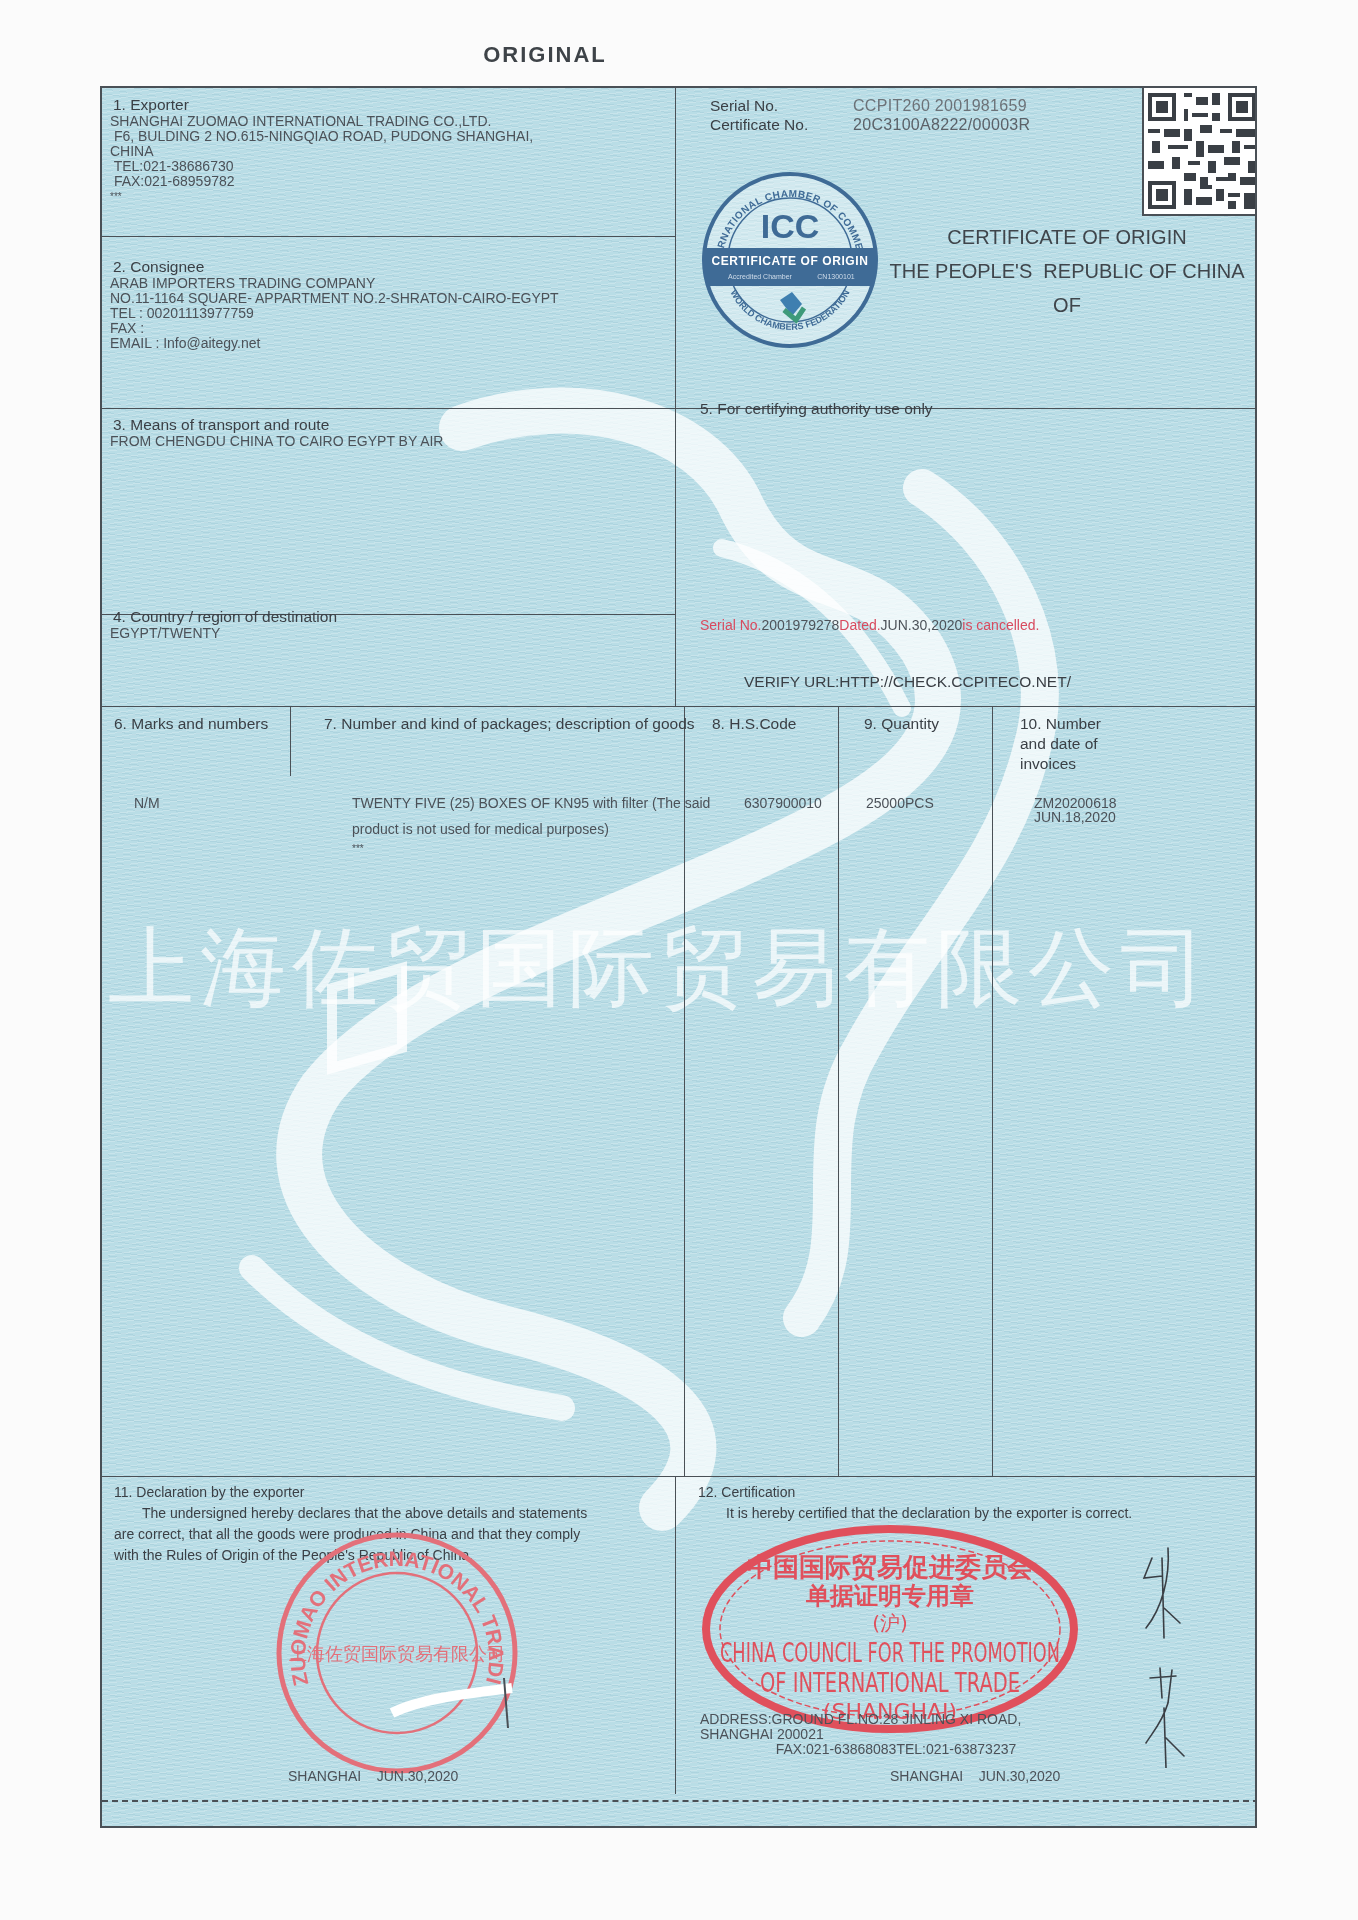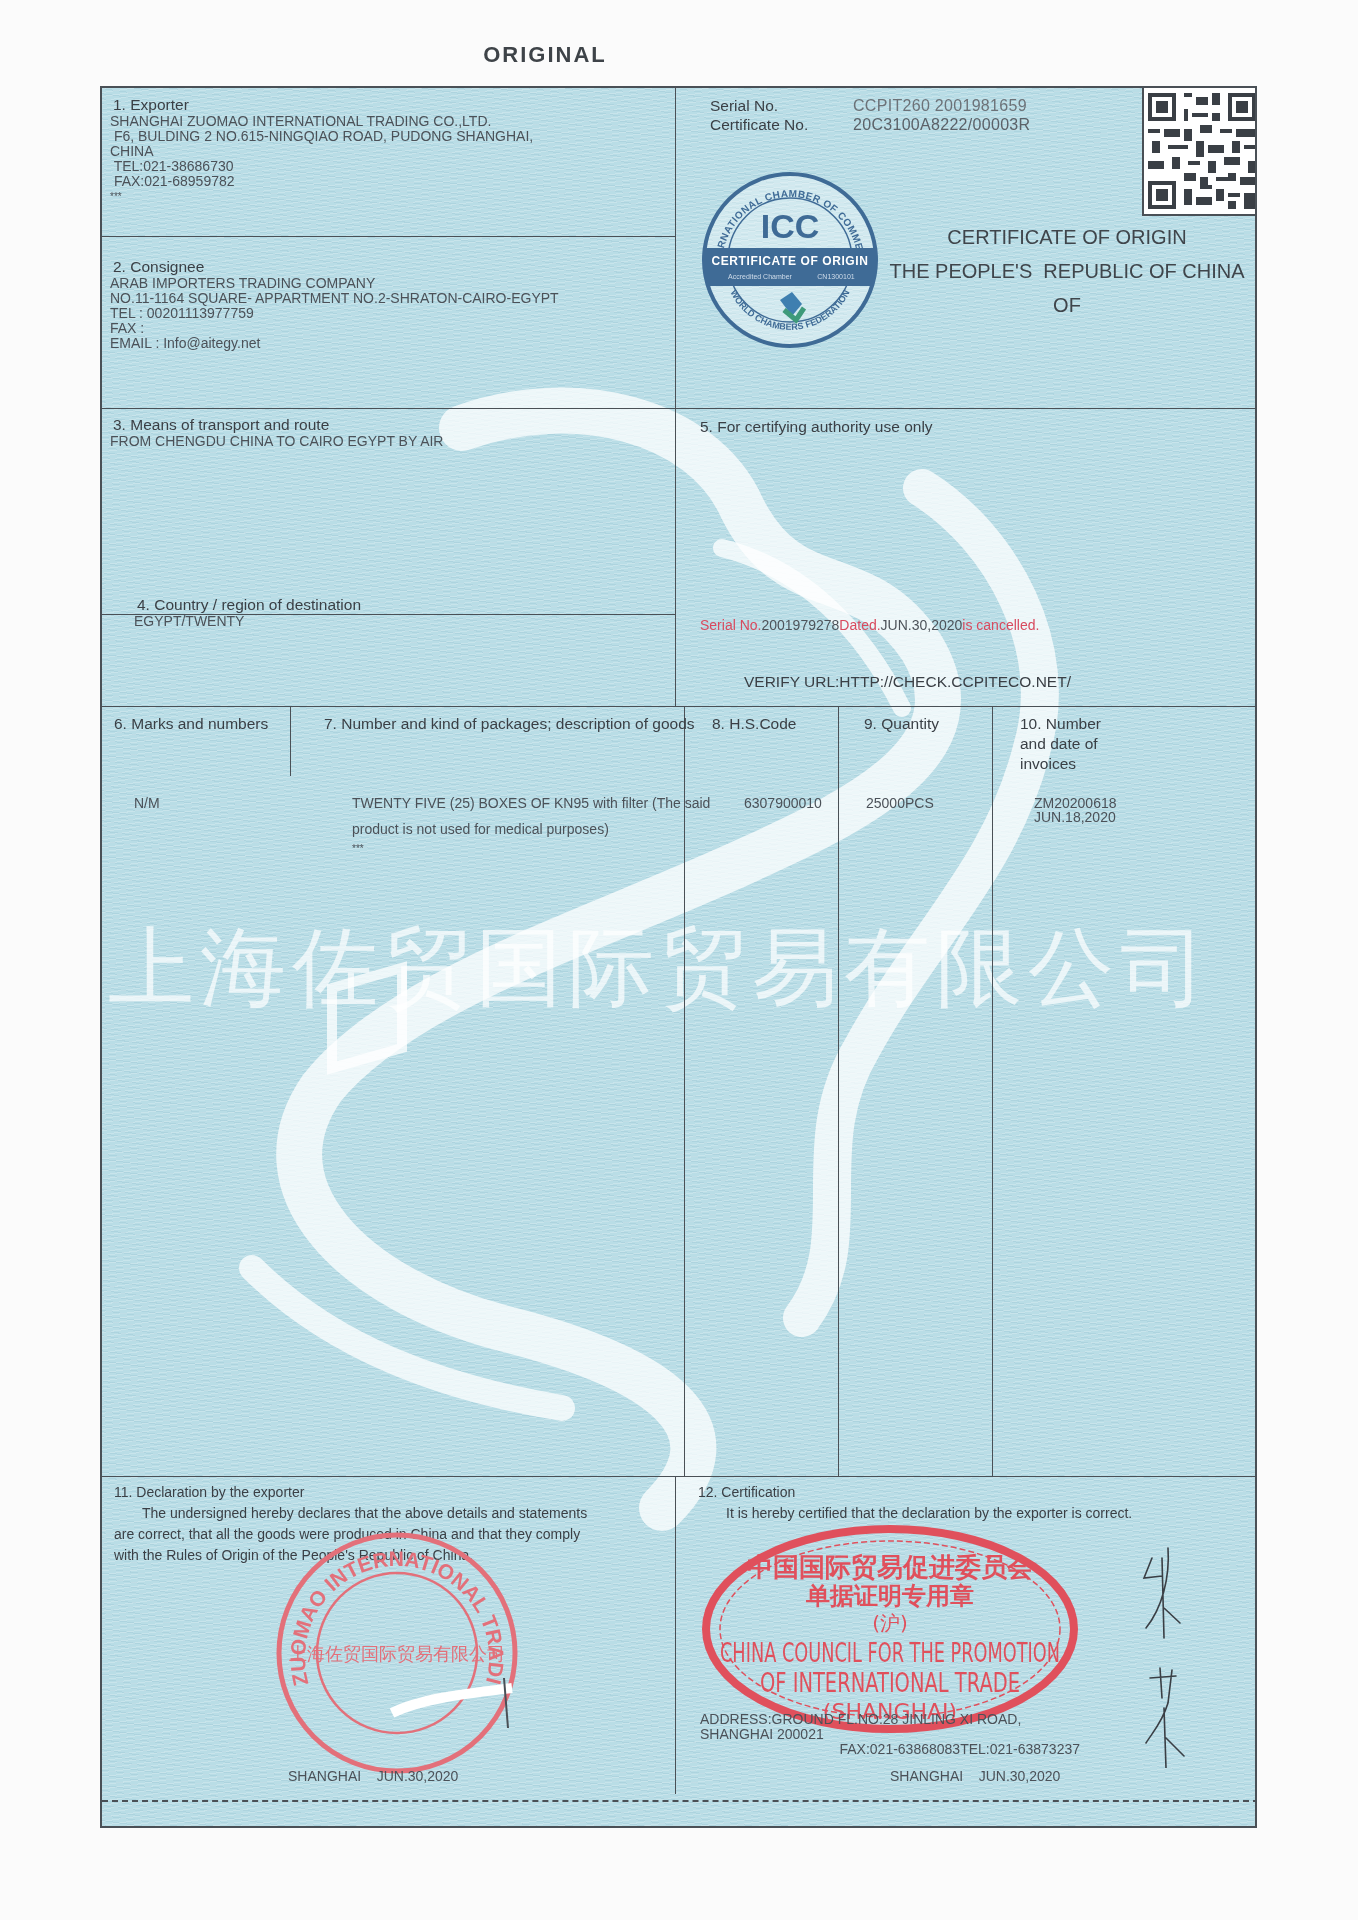--- a/index.html
+++ b/index.html
@@ -176,29 +176,29 @@
     <div class="val">TEL : 00201113977759</div>
     <div class="val">FAX :</div>
     <div class="val">EMAIL : Info@aitegy.net</div>
   </div>
 
   <div class="box" style="left:8px; top:328px;">
     <div class="lbl" style="padding-left:3px;">3. Means of transport and route</div>
     <div class="val">FROM CHENGDU CHINA TO CAIRO EGYPT BY AIR</div>
   </div>
 
-  <div class="box" style="left:598px; top:330px;">
+  <div class="box" style="left:598px; top:312px;">
     <div class="lbl">5. For certifying authority use only</div>
   </div>
   <div class="cancel" style="position:absolute; left:598px; top:529px;">
     <span class="red">Serial No.</span><span>2001979278</span><span class="red">Dated.</span><span>JUN.30,2020</span><span class="red">is cancelled.</span>
   </div>
   <div style="position:absolute; left:598px; top:585px; font-size:15.5px; color:#3a3f45;margin-left:44px;">VERIFY URL:HTTP://CHECK.CCPITECO.NET/</div>
 
-  <div class="box" style="left:8px; top:508px;margin-left:24px;">
+  <div class="box" style="left:8px; top:520px;">
     <div class="lbl" style="padding-left:3px;">4. Country / region of destination</div>
     <div class="val">EGYPT/TWENTY</div>
   </div>
 
   <div class="colhdr" style="left:12px; top:626px;">6. Marks and numbers</div>
   <div class="colhdr" style="left:222px; top:626px;">7. Number and kind of packages; description of goods</div>
   <div class="colhdr" style="left:610px; top:626px;">8. H.S.Code</div>
   <div class="colhdr" style="left:762px; top:626px;">9. Quantity</div>
   <div class="colhdr" style="left:918px; top:626px; width:100px;">
     <div>10. Number</div>
@@ -257,21 +257,21 @@
       <text x="190" y="106" text-anchor="middle" font-size="20" fill="#e0505c" font-family="DejaVu Sans, sans-serif">(沪)</text>
       <text x="190" y="138" text-anchor="middle" font-size="27" fill="#e0505c" font-family="DejaVu Sans, sans-serif" textLength="340" lengthAdjust="spacingAndGlyphs">CHINA COUNCIL FOR THE PROMOTION</text>
       <text x="190" y="168" text-anchor="middle" font-size="27" fill="#e0505c" font-family="DejaVu Sans, sans-serif" textLength="260" lengthAdjust="spacingAndGlyphs">OF INTERNATIONAL TRADE</text>
       <text x="190" y="195" text-anchor="middle" font-size="22" fill="#e0505c" font-family="DejaVu Sans, sans-serif">(SHANGHAI)</text>
     </svg>
   </div>
 
   <div style="position:absolute; left:598px; top:1624px; font-size:14px; line-height:15px; color:#4b5158;">
     <div>ADDRESS:GROUND FL.NO.28 JINLING XI ROAD,</div>
     <div>SHANGHAI 200021</div>
-    <div style="display:flex; width:380px; justify-content:flex-end;">
+    <div style="display:flex; width:380px; justify-content:center;margin-left:6px;">
       <span>FAX:021-63868083</span>
       <span>TEL:021-63873237</span>
     </div>
   </div>
   <div style="position:absolute; left:788px; top:1680px; font-size:14px; color:#4b5158; white-space:pre;">SHANGHAI    JUN.30,2020</div>
 
   <div style="position:absolute; left:1030px; top:1450px; width:60px; height:230px;">
     <svg width="60" height="230" viewBox="0 0 60 230">
       <g fill="none" stroke="#3a3f45" stroke-width="1.6" stroke-linecap="round">
         <path d="M20 20 L12 40 L30 38 M36 10 C 38 40, 30 70, 14 90 M30 20 L32 100 M32 70 L48 85"></path>

